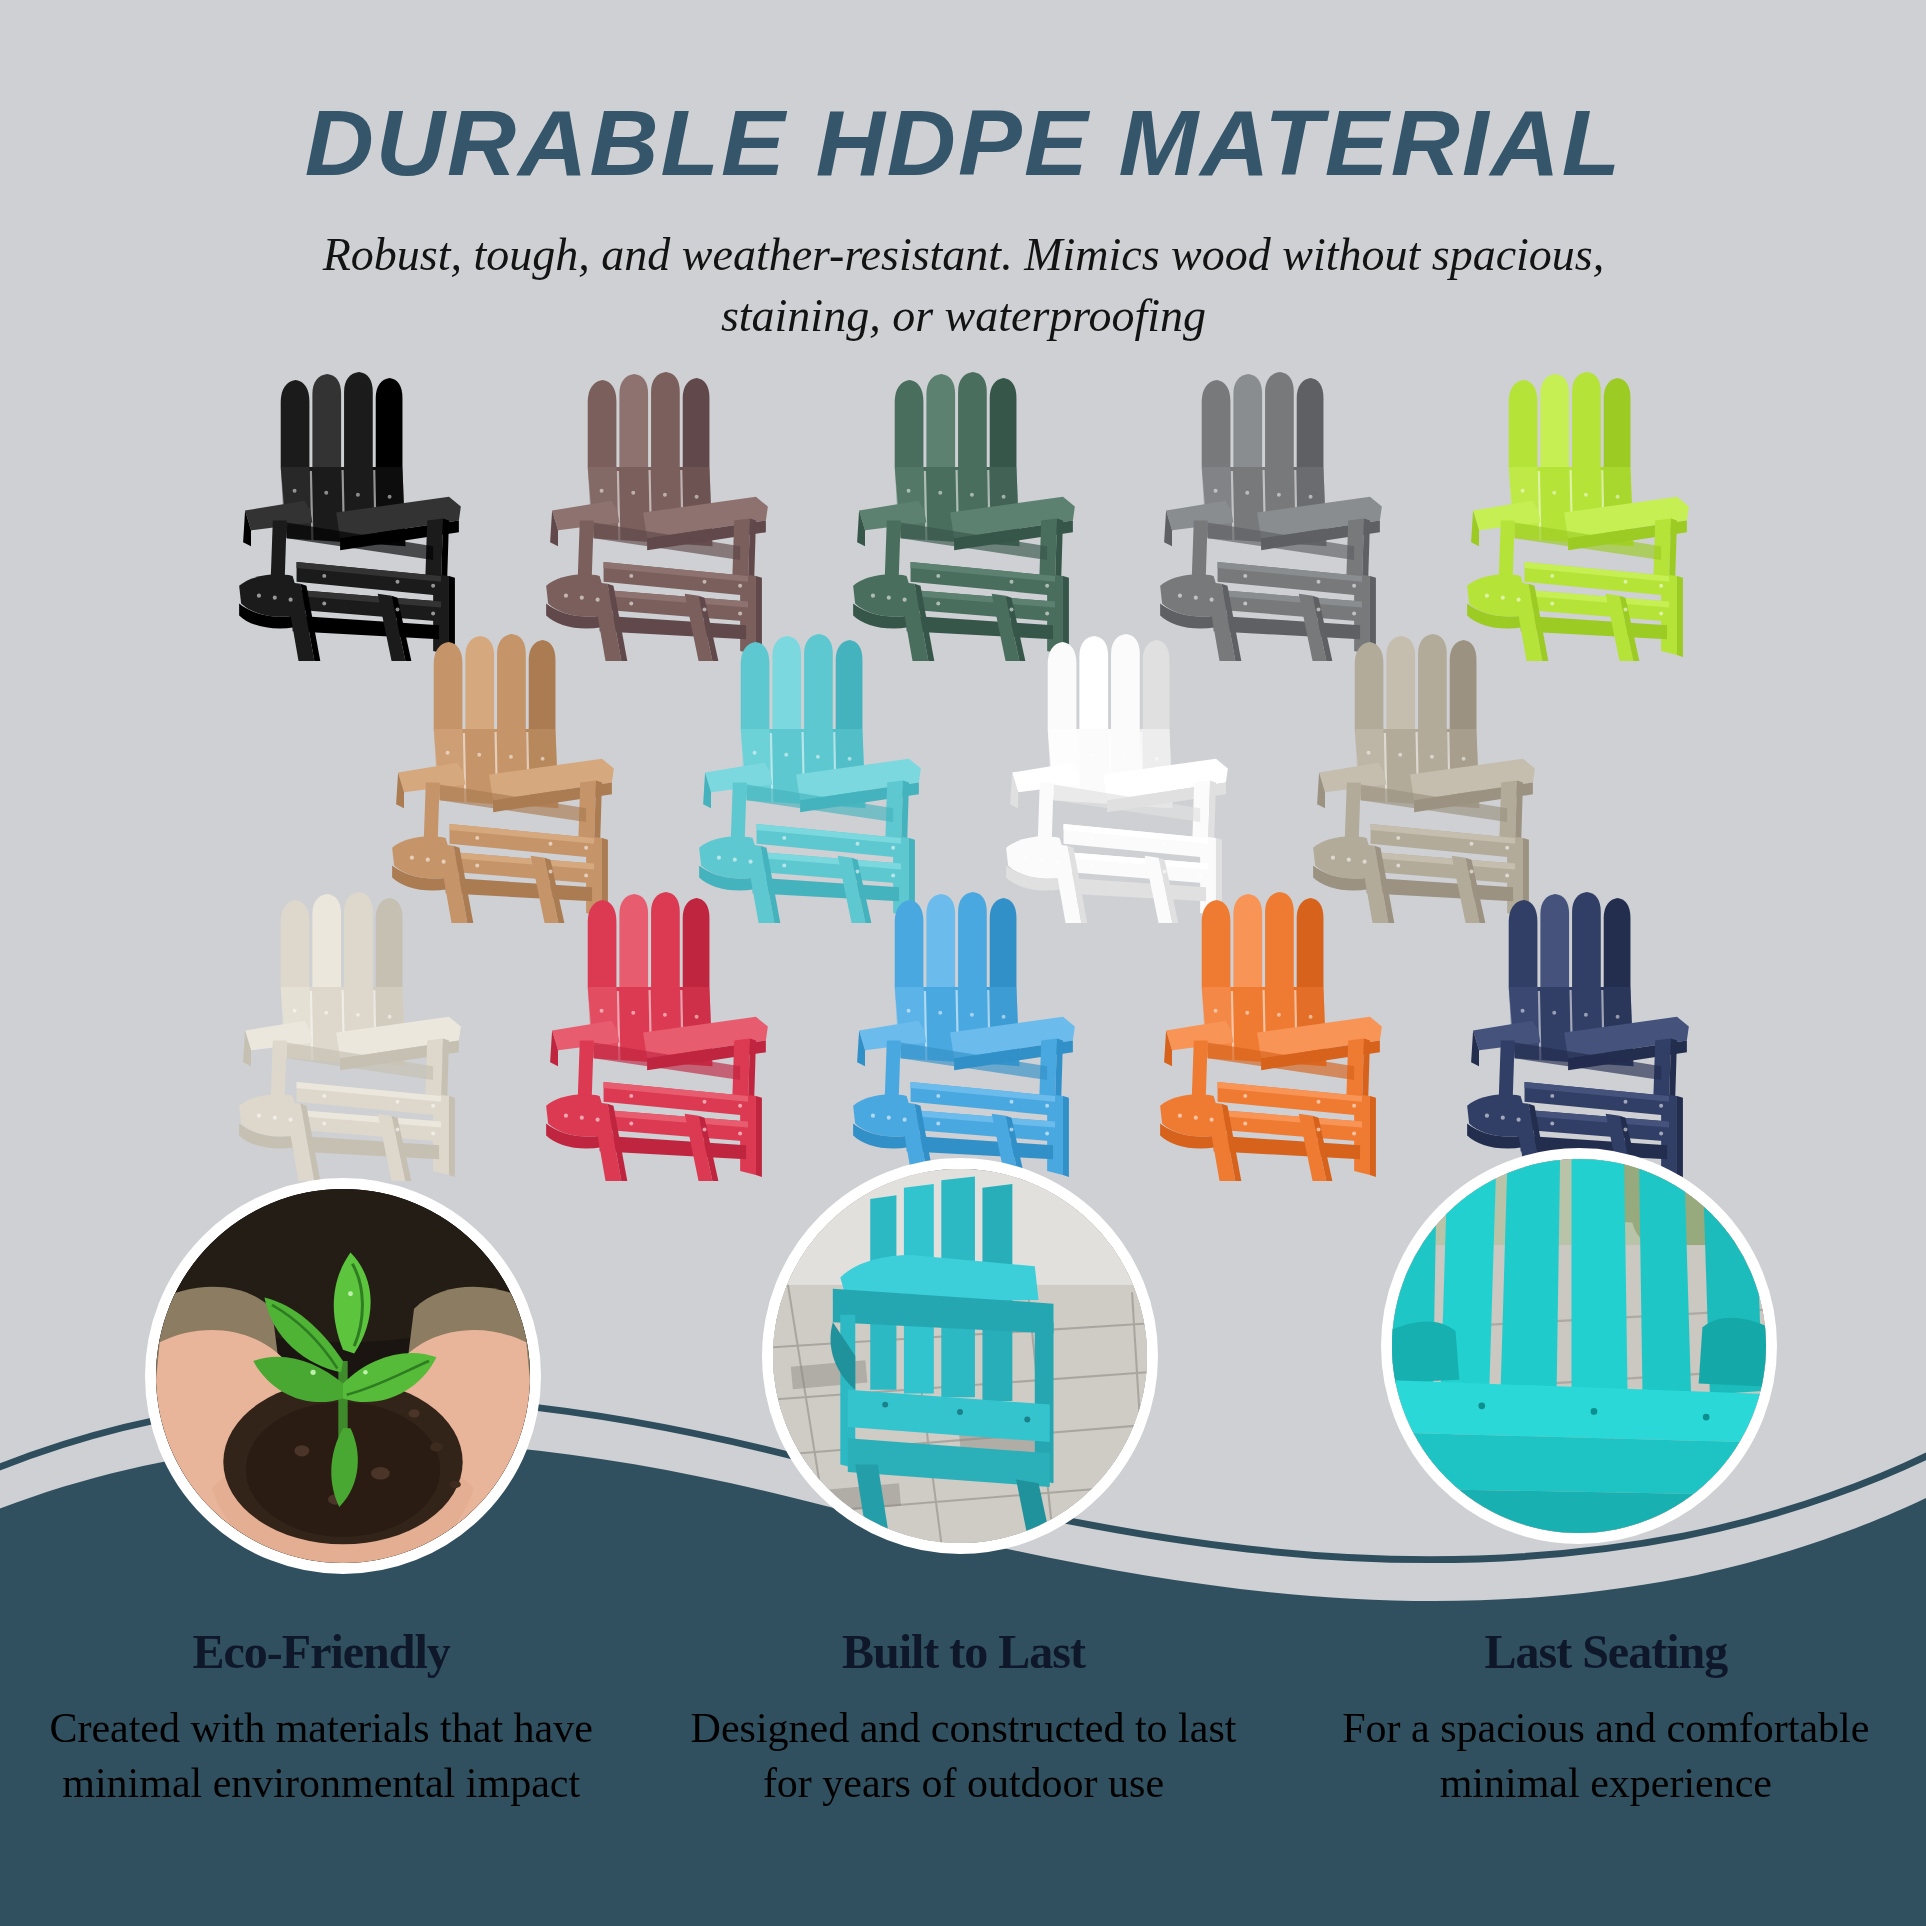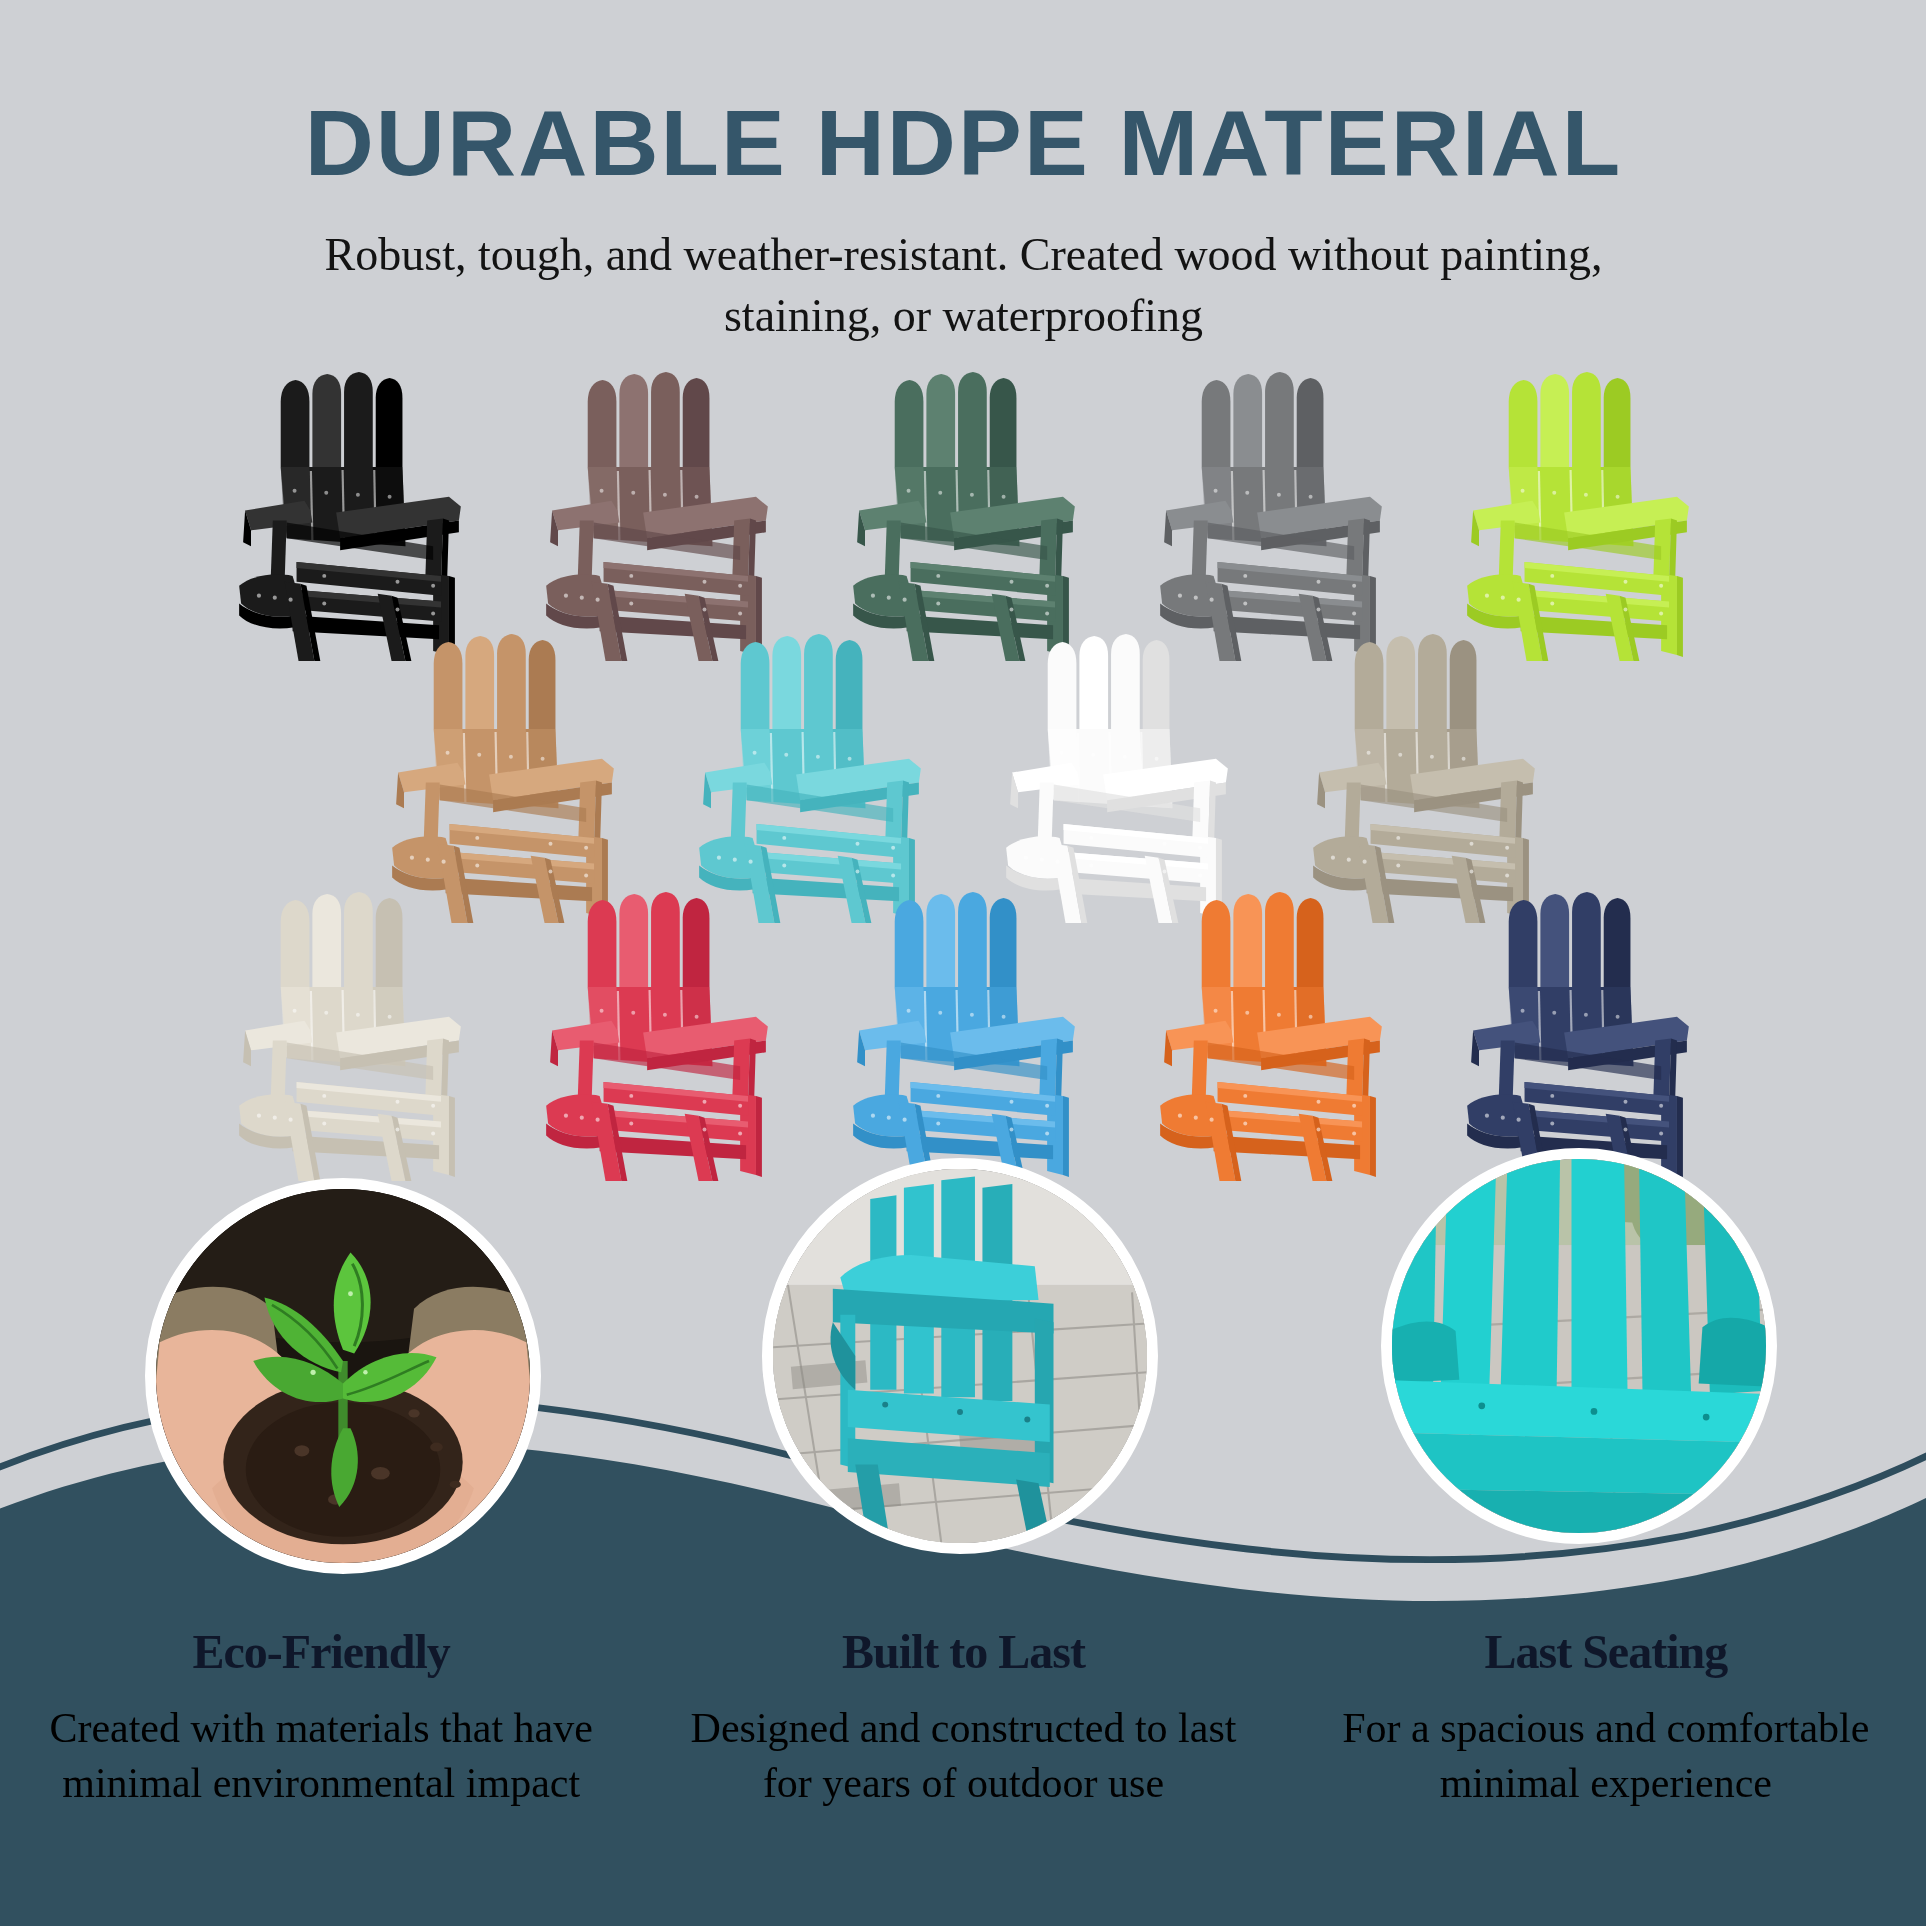--- a/index.html
+++ b/index.html
@@ -3,21 +3,21 @@
 <meta charset="utf-8">
 <style>
   html,body{margin:0;padding:0;}
   body{
     width:1927px;height:1927px;overflow:hidden;
     background:#ced0d4;
     font-family:"Liberation Sans",sans-serif;
     position:relative;
   }
   
-  .header{position:absolute;top:0;left:0;width:1927px;text-align:center;}
+  .header{position:absolute;top:0;left:0;width:1927px;text-align:center;font-style:italic;}
   .title{
     margin:0;padding-top:97px;
     font-family:"Liberation Sans",sans-serif;
     font-weight:700;font-size:92px;letter-spacing:2px;
     color:#35566a;line-height:1.02;
     transform:scaleX(1.04);transform-origin:center;
   }
   .subtitle{
     margin:0 auto;padding-top:34px;width:1376px;
     font-family:"Liberation Serif",serif;
@@ -57,21 +57,21 @@
   .f-desc{
     font-family:"Liberation Serif",serif;
     font-size:42px;line-height:1.32;color:#000000;margin:0;
   }
 </style>
 </head>
 <body style="background: rgb(206, 208, 212);">
 
 <div class="header">
   <h1 class="title" style="color: rgb(53, 86, 106);">DURABLE HDPE MATERIAL</h1>
-  <p class="subtitle">Robust, tough, and weather-resistant. Created wood without painting, staining, or waterproofing</p>
+  <p class="subtitle">Robust, tough, and weather-resistant. Mimics wood without spacious, staining, or waterproofing</p>
 </div>
 
 <div class="grid">
   <div class="row row-1">
       <div class="cell">
         <div class="chair">
   <svg viewBox="0 0 244 292">
 
     <path d="M52,96 L52,30 C52,17 58,9 67,8 C76,9 81,17 81,30 L81,96 Z" fill="#1b1b1b"></path>
     <path d="M84,96 L84,22 C84,10 90,3 99,2 C108,3 113,10 113,22 L113,96 Z" fill="#333333"></path>

